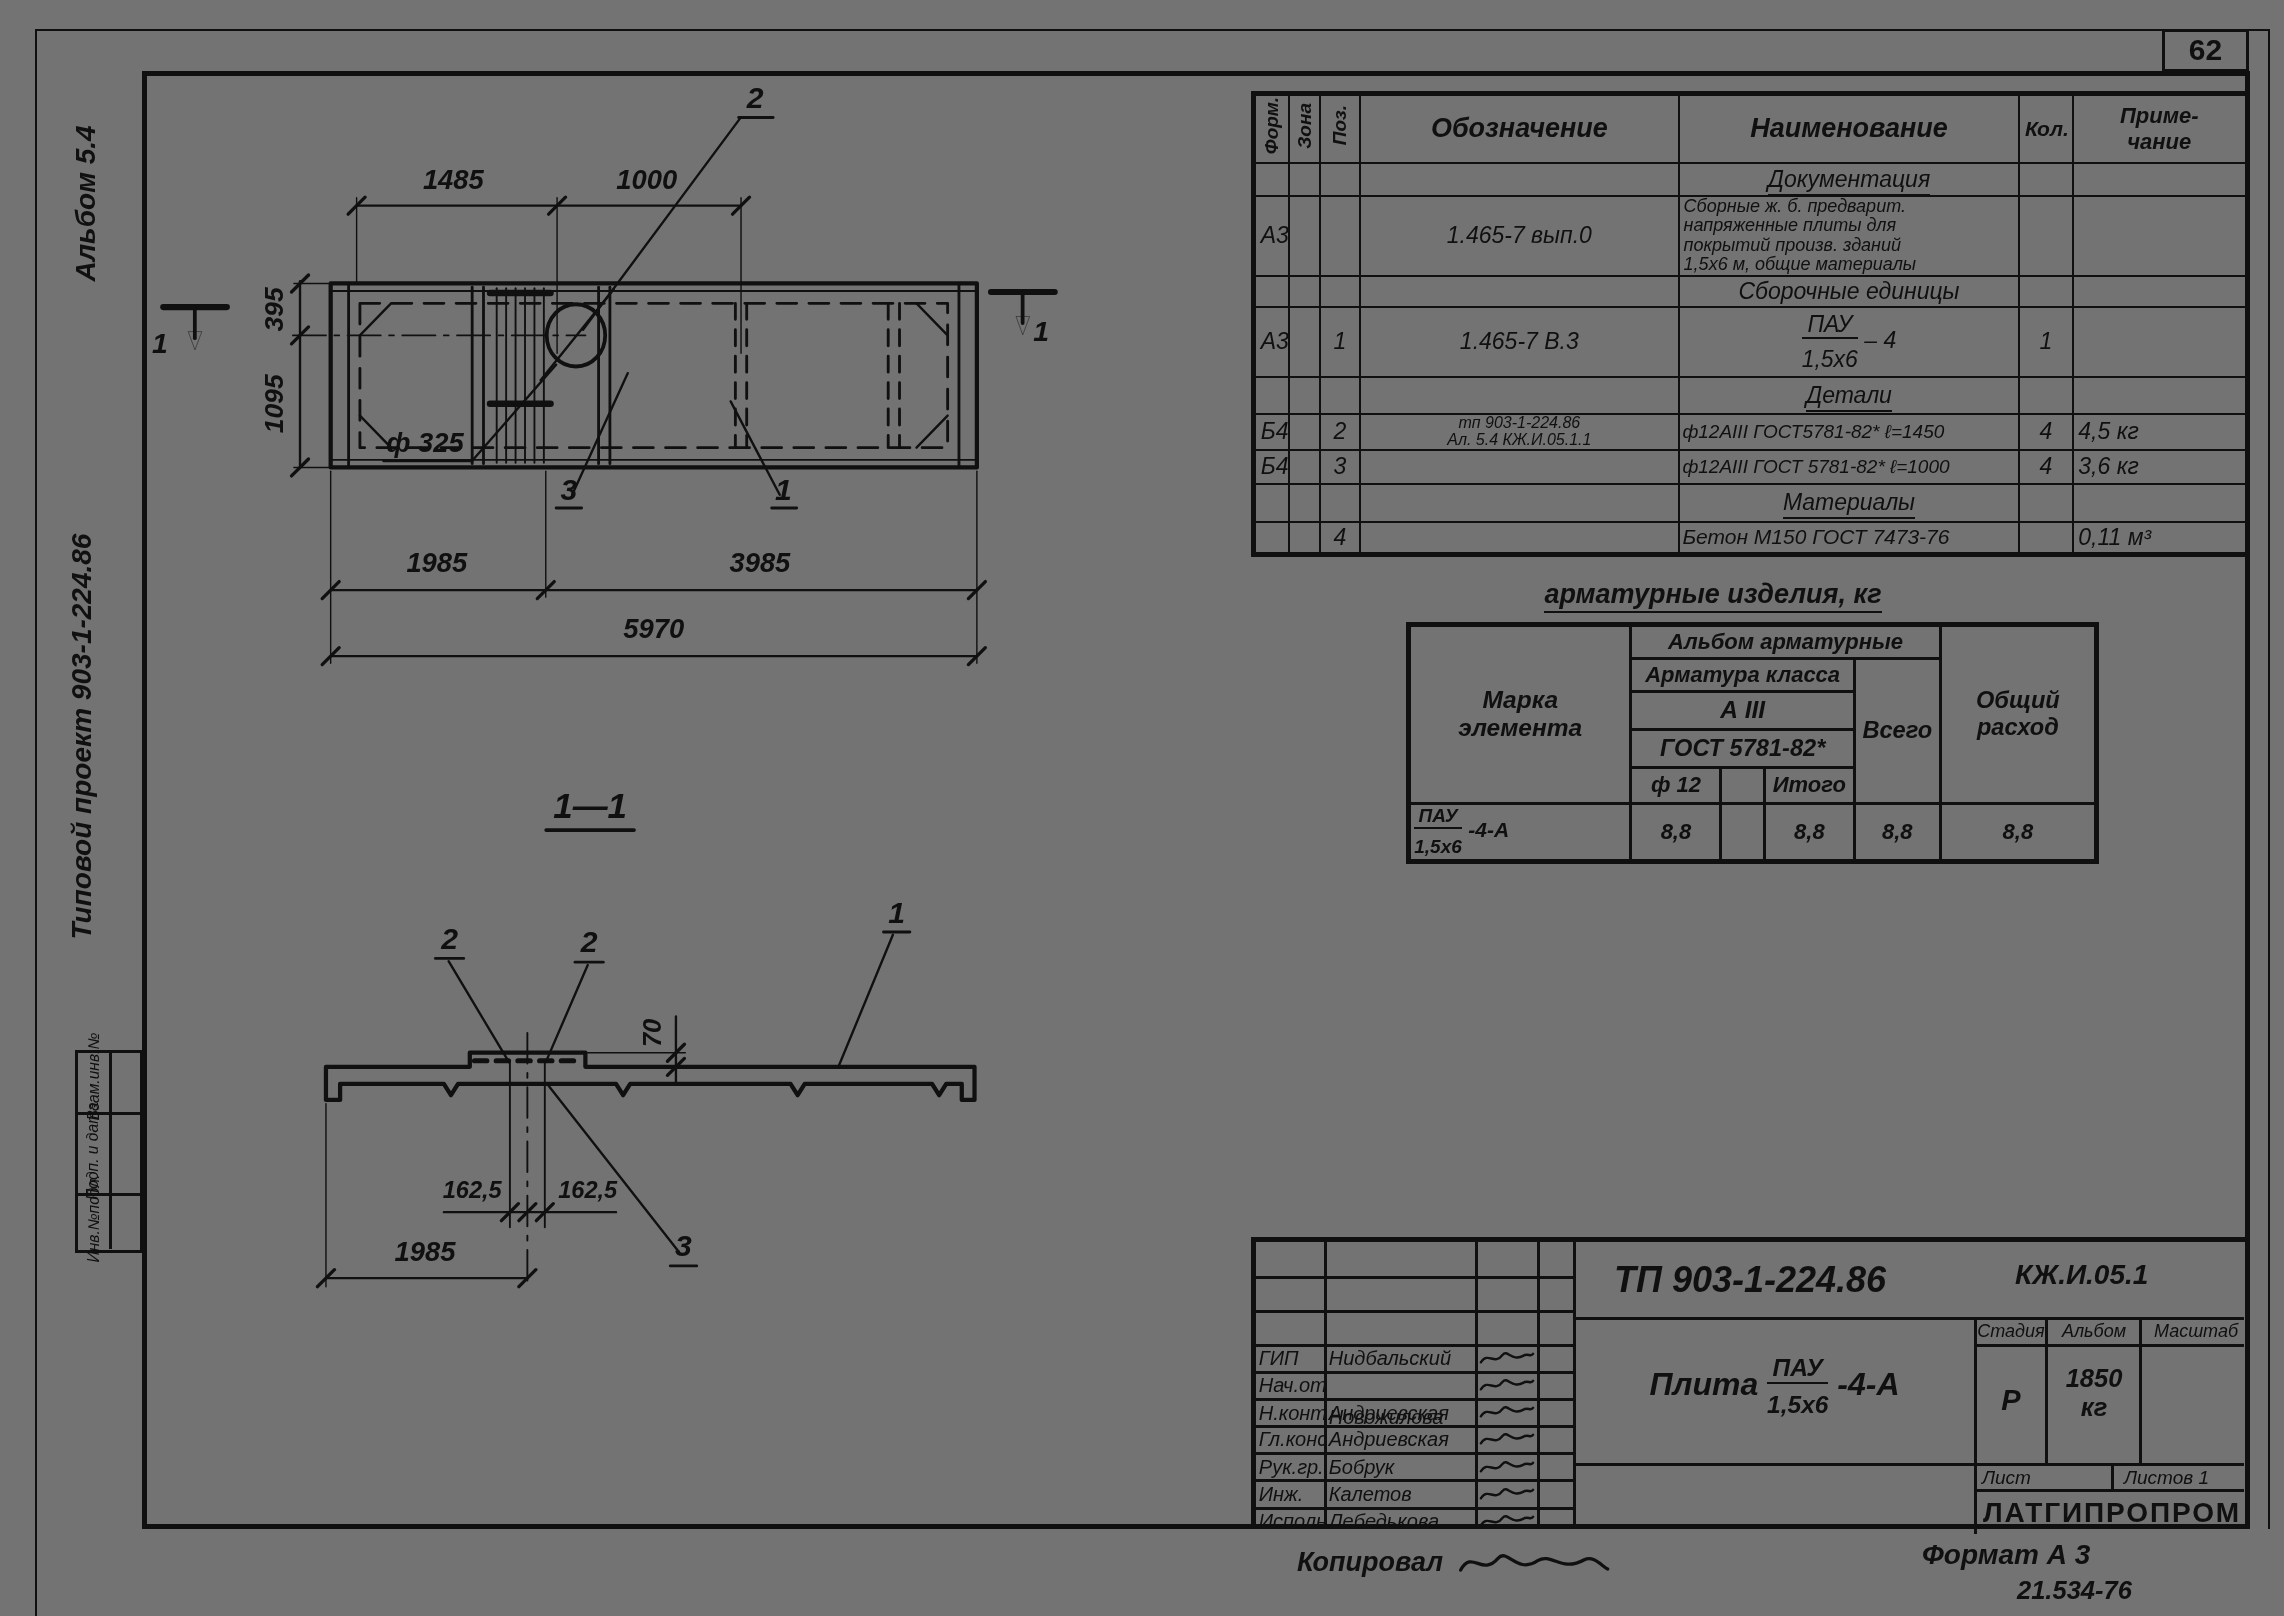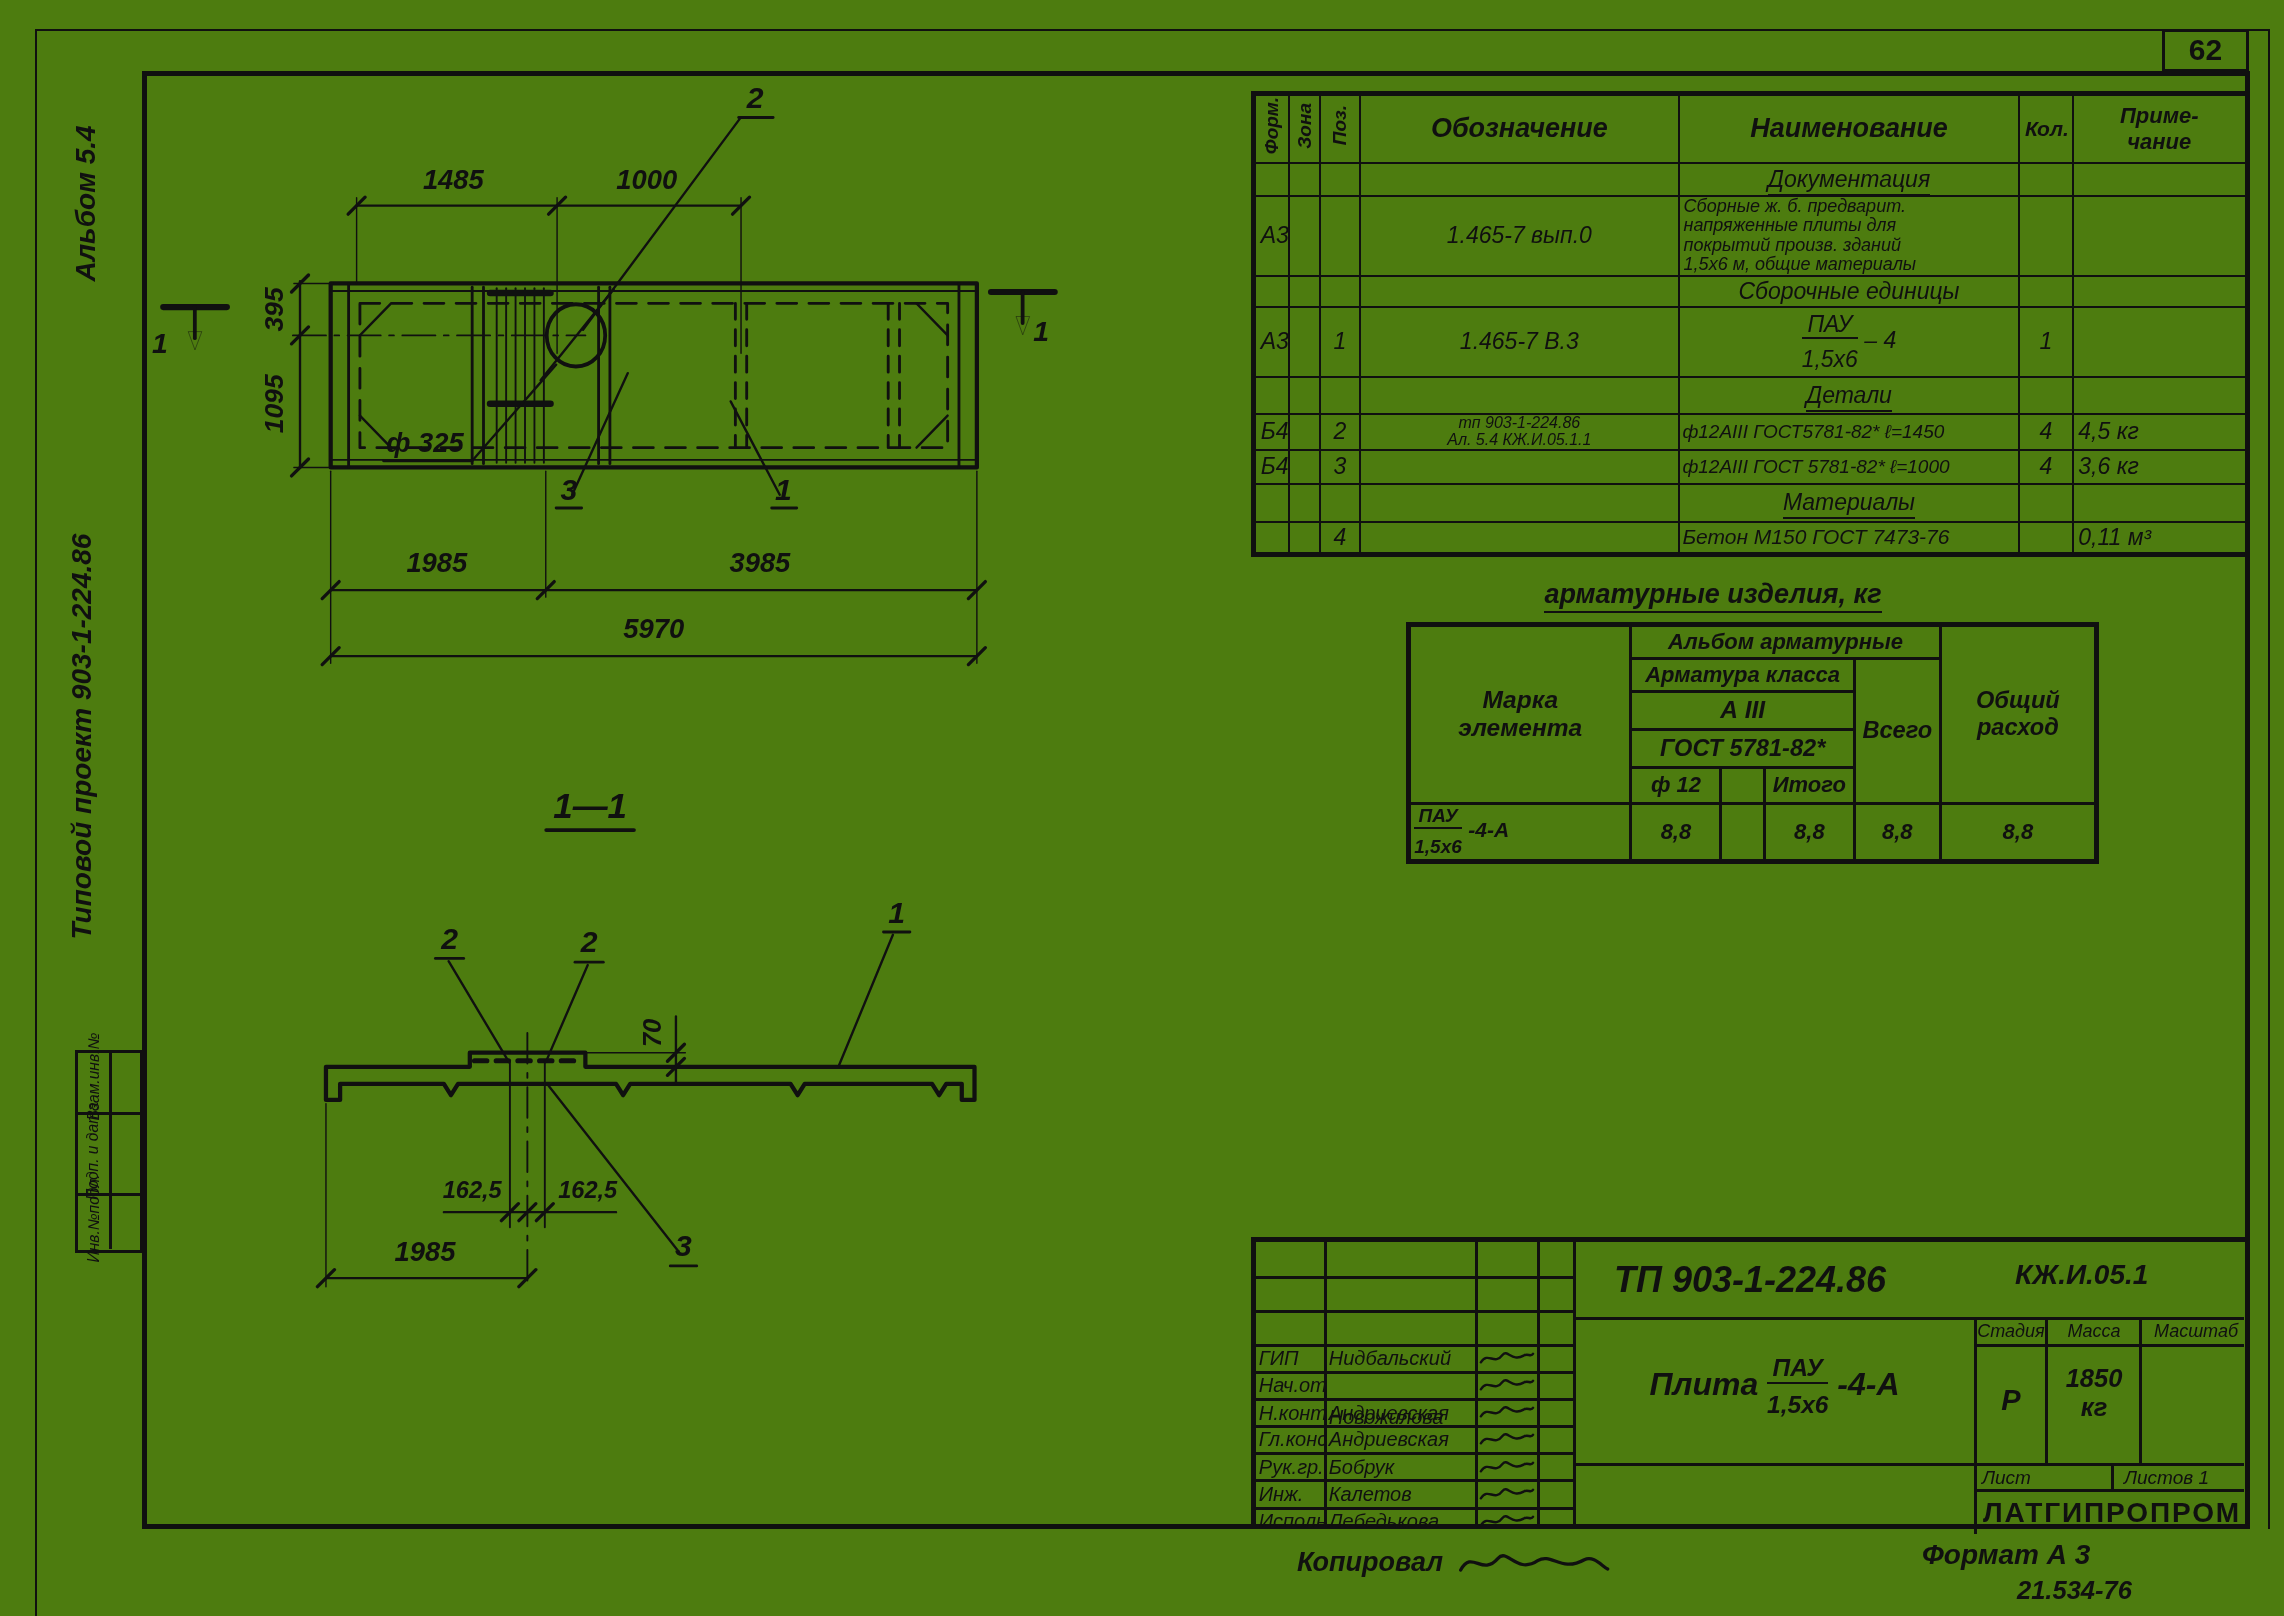--- a/index.html
+++ b/index.html
@@ -1,16 +1,16 @@
 <!DOCTYPE html>
 <html style="font-size:7.5px"><head>
 <meta charset="utf-8">
 <style>
   html,body{margin:0;padding:0;background:#e8e8e4;}
-  .sheet{position:relative;width:2284px;height:1616px;background:#4d7c0f;overflow:hidden;
+  .sheet{position:relative;width:2284px;height:1616px;background:#737373;overflow:hidden;
          font-family:"Liberation Sans",sans-serif;color:#101010;}
   .ln{position:absolute;background:#101010;}
   .box{position:absolute;border:3.8px solid #101010;box-sizing:border-box;}
   .lbl{position:absolute;font-style:italic;white-space:nowrap;}
   .rot{transform:rotate(-90deg);transform-origin:center;text-align:center;}
   .preline{white-space:pre-line;}
   .u{border-bottom:2.8px solid #101010;padding-bottom:1.9px;}
   svg{position:absolute;}
   svg line,svg path,svg rect,svg ellipse{stroke:#101010;fill:none;stroke-linecap:round;stroke-linejoin:round;}
   svg text{fill:#101010;font-family:"Liberation Sans",sans-serif;font-style:italic;font-weight:700;}
@@ -461,21 +461,21 @@
         <span class="fnum">ПАУ</span>
         <span class="fden">1,5х6</span>
       </span>
       <span>-4-А</span>
     </div>
 
     <div class="hl" style="left:718px;top:102px;width:270px;"></div>
     <div class="vl" style="left:789px;top:75px;height:146px;bottom:auto;"></div>
     <div class="vl" style="left:883px;top:75px;height:146px;bottom:auto;"></div>
     <div class="cell" style="left:721px;top:79px;width:68px;font-size:18px;text-align:center;">Стадия</div>
-    <div class="cell" style="left:792px;top:79px;width:92px;font-size:18px;text-align:center;">Масса</div>
+    <div class="cell" style="left:792px;top:79px;width:92px;font-size:18px;text-align:center;">Альбом</div>
     <div class="cell" style="left:886px;top:79px;width:108px;font-size:18px;text-align:center;">Масштаб</div>
     <div class="cell" style="left:721px;top:142px;width:68px;font-size:29px;font-weight:700;text-align:center;">Р</div>
     <div class="cell preline" style="left:792px;top:122px;width:92px;font-size:25.5px;font-weight:700;text-align:center;line-height:1.15;">1850
 кг</div>
     <div class="cell" style="left:886px;top:142px;width:108px;font-size:25.5px;text-align:center;"></div>
 
     <div class="hl" style="left:317px;top:221px;width:671px;"></div>
     <div class="hl" style="left:718px;top:247px;width:270px;"></div>
     <div class="vl" style="left:855px;top:221px;height:26.4px;bottom:auto;"></div>
     <div class="cell" style="left:726px;top:225px;width:94px;font-size:19px;">Лист</div>

